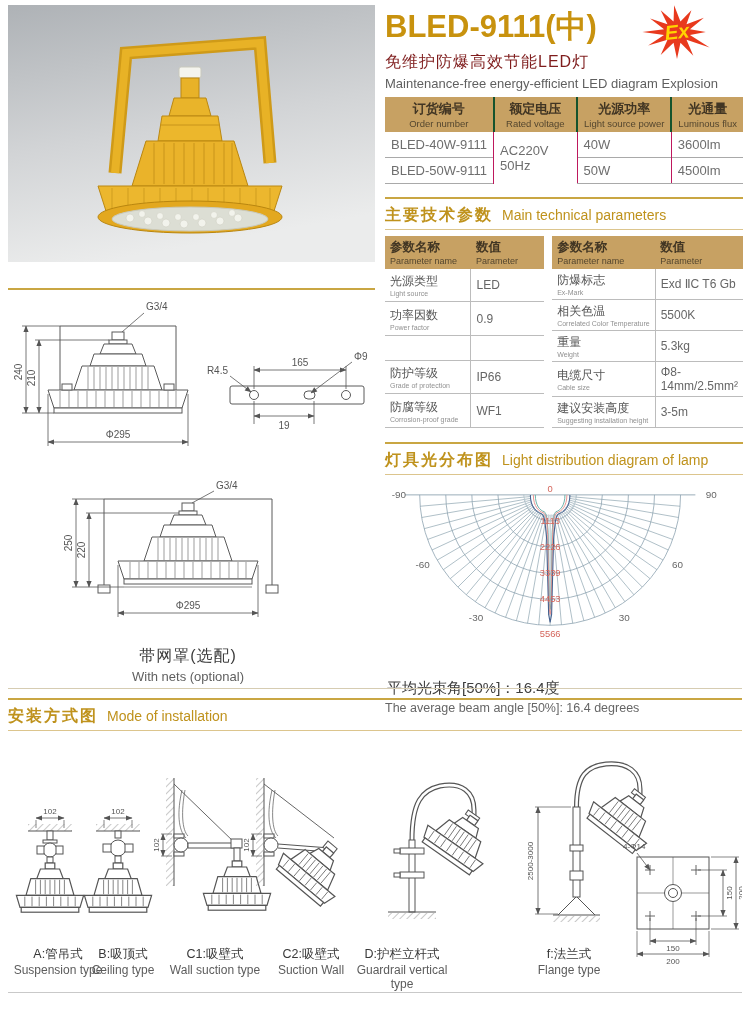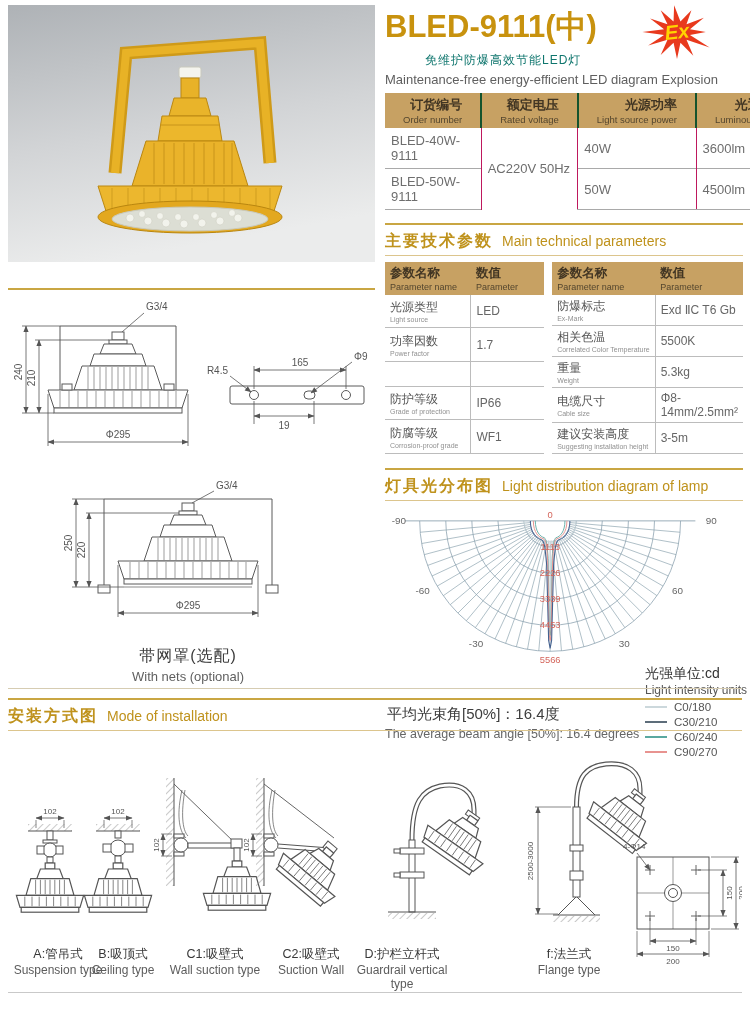--- a/index.html
+++ b/index.html
@@ -10,26 +10,26 @@
   .sec-title{color:#bf921c;padding:6px 0 3px;border-bottom:1px solid #dcc58d;}
   .sec-title .cn{font-size:16px;font-weight:bold;letter-spacing:2px;}
   .sec-title .en{font-size:14px;margin-left:9px;}
   
   .photo{position:absolute;left:8px;top:5px;width:367px;height:260px;}
   
   .rcol{position:absolute;left:385px;top:6px;width:358px;}
   .title-row{position:relative;height:44px;}
   .model{margin:0;font-size:31px;font-weight:bold;color:#c8920e;letter-spacing:0;}
   .ex-badge{position:absolute;right:18px;top:-2px;}
-  .sub-cn{font-size:12px;color:#0f766e;margin-top:2px;letter-spacing:1px;margin-left:40px;}
+  .sub-cn{font-size:16px;color:#7f1d1d;margin-top:2px;letter-spacing:1px;}
   .sub-en{font-size:13px;color:#5f5f5f;margin-top:3px;}
   
   table{border-collapse:collapse;width:100%;}
   .order{margin-top:6px;}
-  .order th{background:#c7a163;text-align:right;padding:3px 18px;vertical-align:top;}
+  .order th{background:#c7a163;text-align:center;padding:3px 6px;vertical-align:top;}
   .order th .hcn{font-size:13px;font-weight:bold;color:#413523;}
   .order th .hen{font-size:9.5px;font-weight:normal;color:#54462e;white-space:nowrap;}
   .order td{padding:5px 6px;font-size:13px;color:#6e6e6e;}
   .order td+td{border-left:1px solid #be185d;}
   .order th+th{border-left:2px solid #14532d;}
   .order tbody tr+tr td{border-top:1px solid #a9a9a9;}
   .order tbody tr:last-child td{border-bottom:1px solid #a9a9a9;}
   .order .volt{text-align:left;}
   
   .param-wrap{display:flex;gap:8px;margin-top:6px;}
@@ -210,21 +210,21 @@
                 <div class="pcn">光源类型</div>
                 <div class="pen">Light source</div>
               </td>
               <td class="val">LED</td>
             </tr>
           <tr>
               <td>
                 <div class="pcn">功率因数</div>
                 <div class="pen">Power factor</div>
               </td>
-              <td class="val">1.7</td>
+              <td class="val">0.9</td>
             </tr>
           <tr class="empty">
               <td>
                 <div class="pcn"></div>
                 <div class="pen"></div>
               </td>
               <td class="val"></td>
             </tr>
           <tr>
               <td>
@@ -359,40 +359,20 @@
         </g>
         <g font-size="9.5" fill="#d4655b" text-anchor="middle">
           <text x="167" y="7">0</text>
           <text x="167" y="39">1113</text>
           <text x="167" y="66">2226</text>
           <text x="167" y="92">3339</text>
           <text x="167" y="118">4453</text>
           <text x="167" y="154">5566</text>
         </g>
       </svg>
-      <div class="legend">
-        <div class="lt-cn">光强单位:cd</div>
-        <div class="lt-en">Light intensity units</div>
-        <div class="leg-item">
-            <span class="sw c0"></span>
-            <span>C0/180</span>
-          </div>
-        <div class="leg-item">
-            <span class="sw c30"></span>
-            <span>C30/210</span>
-          </div>
-        <div class="leg-item">
-            <span class="sw c60"></span>
-            <span>C60/240</span>
-          </div>
-        <div class="leg-item">
-            <span class="sw c90"></span>
-            <span>C90/270</span>
-          </div>
-      </div>
       <div class="beam-note-cn">平均光束角[50%]：16.4度</div>
       <div class="beam-note-en">The average beam angle [50%]: 16.4 degrees</div>
     </div>
   </div>
 
   <div class="ldim">
     <div class="rule-thick"></div>
 
     <svg viewBox="0 0 360 175" width="360" height="175" style="margin-top:6px">
       <g stroke="#5a5a5a" fill="none" stroke-width="1">

